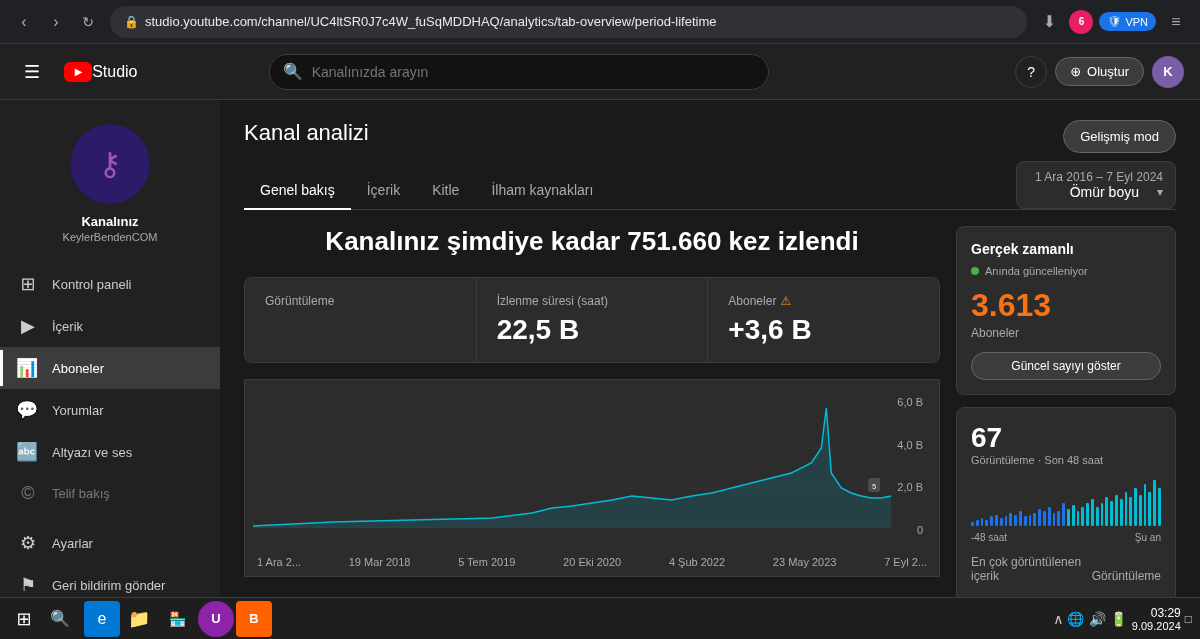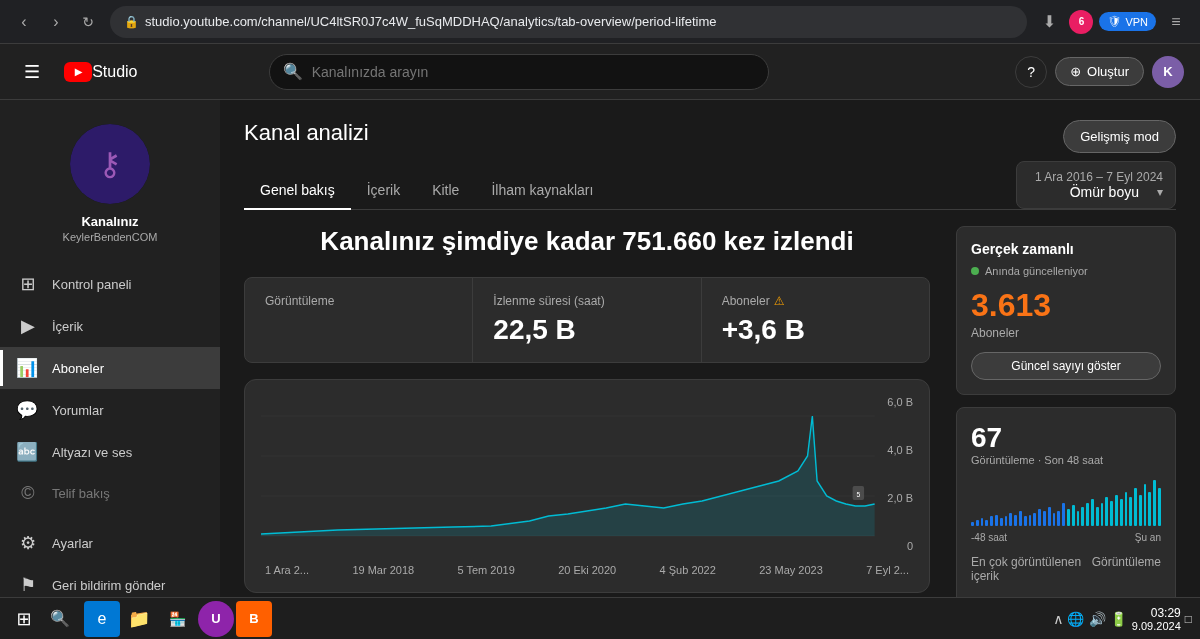--- a/index.html
+++ b/index.html
@@ -176,21 +176,21 @@
     }
     .tab {
       padding: 10px 16px; cursor: pointer; color: #aaa; font-size: 14px;
       border-bottom: 2px solid transparent; margin-bottom: -1px;
     }
     .tab.active { color: #fff; border-bottom: 2px solid #fff; }
 
     
     .analytics-content {
       display: flex;
-      gap: 26px;
+      gap: 16px;
     }
     .analytics-main { flex: 1; }
     .analytics-sidebar { width: 220px; flex-shrink: 0; }
 
     
     .big-headline {
       font-size: 26px; font-weight: 700; color: #fff; text-align: center;
       margin-bottom: 20px; padding: 0 20px;
     }
 
@@ -209,22 +209,22 @@
       border-right: 1px solid #3c3c3c;
     }
     .stat-card:last-child { border-right: none; }
     .stat-label { font-size: 12px; color: #aaa; margin-bottom: 6px; display: flex; align-items: center; gap: 4px; }
     .stat-value { font-size: 28px; font-weight: 700; color: #fff; }
 
     
     .chart-container {
       background: #2c2c2c;
       border: 1px solid #3c3c3c;
-      border-radius: 12px;
-      padding: 16px;
+      border-radius: 0;
+      padding: 8px;
       position: relative;
     }
     .chart-y-axis {
       position: absolute;
       right: 16px;
       top: 16px;
       bottom: 40px;
       display: flex;
       flex-direction: column;
       justify-content: space-between;
@@ -288,21 +288,21 @@
     }
     .mini-bar { background: #1a73e8; flex: 1; border-radius: 1px; min-height: 2px; }
     .mini-bar.teal { background: #00bcd4; }
     .mini-bar-labels {
       display: flex; justify-content: space-between;
       font-size: 10px; color: #aaa;
     }
 
     
     .top-content-header {
-      display: flex; justify-content: space-between; align-items: flex-start;
+      display: flex; justify-content: space-between; align-items: flex-end;
       margin-bottom: 8px;
     }
     .top-content-title { font-size: 12px; color: #aaa; }
     .top-content-views { font-size: 12px; color: #aaa; }
     .content-item {
       display: flex; align-items: center; gap: 8px;
       padding: 6px 0; border-bottom: 1px solid #3c3c3c;
     }
 
     

